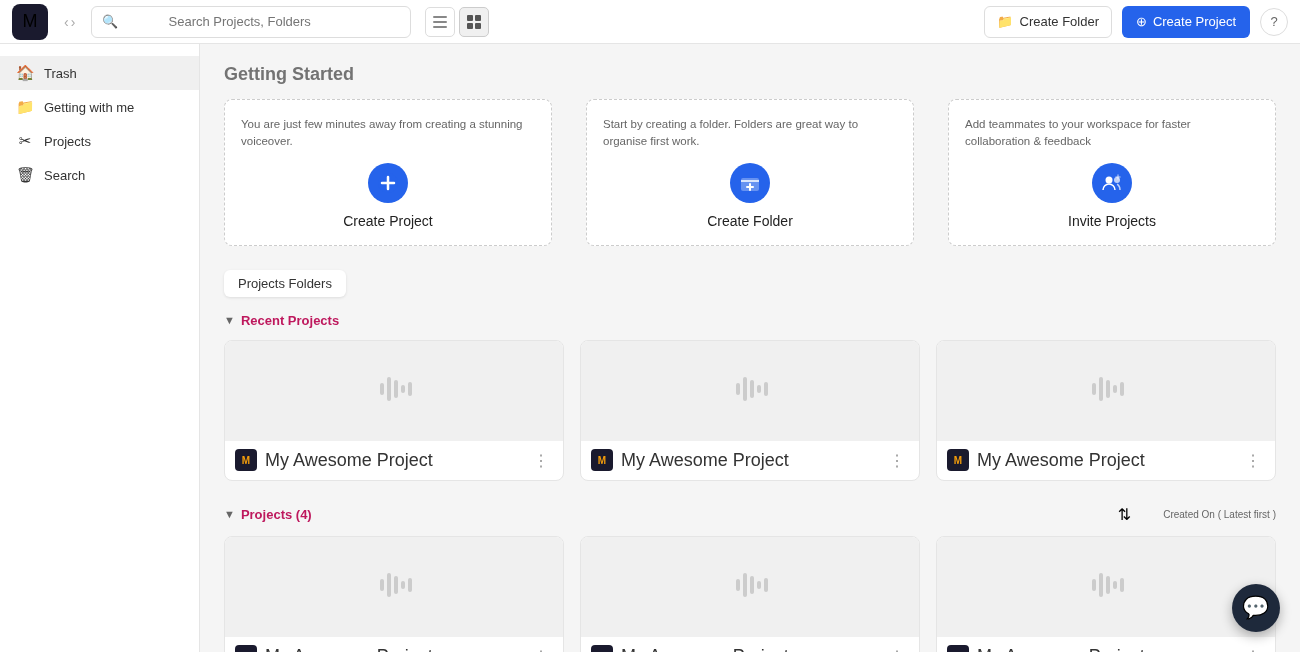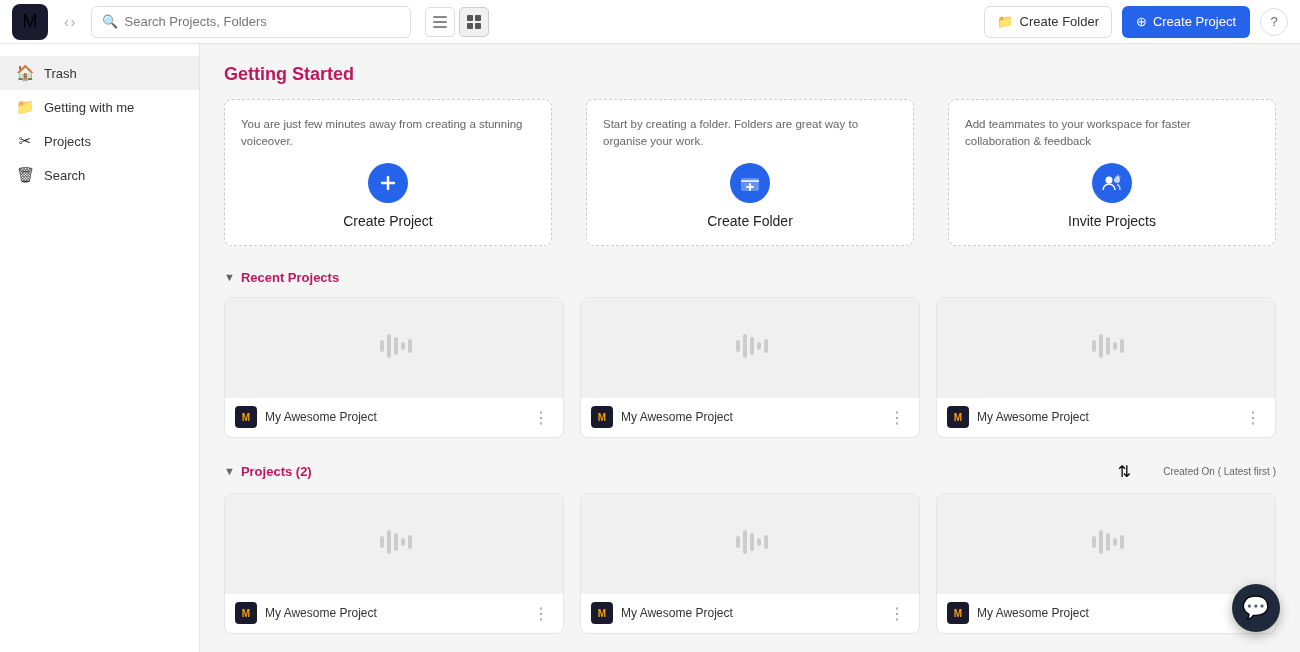--- a/index.html
+++ b/index.html
@@ -18,21 +18,21 @@
     #logo-icon { font-size: 18px; }
     #nav-arrows { display: flex; align-items: center; gap: 2px; margin: 0 6px; }
     #nav-arrows span { color: #aaa; font-size: 14px; cursor: pointer; }
     #search-bar {
       flex: 0 0 320px; display: flex; align-items: center;
       background: #fff; border: 1px solid #ddd; border-radius: 6px;
       padding: 0 10px; height: 32px; gap: 6px;
     }
     #search-icon-svg { color: #aaa; font-size: 13px; flex-shrink: 0; }
     #search-input {
-      border: none; outline: none; font-size: 13px; color: #ef4444; width: 100%; background: transparent;
+      border: none; outline: none; font-size: 13px; color: #ef4444; width: 100%; background: transparent; margin-left: 44px;
     }
     #view-toggle { display: flex; gap: 4px; margin-left: 4px; }
     .view-btn {
       width: 30px; height: 30px; border: 1px solid #ddd; background: #fff;
       border-radius: 5px; display: flex; align-items: center; justify-content: center;
       cursor: pointer; font-size: 13px; color: #666;
     }
     .view-btn.active { background: #f0f0f0; border-color: #ccc; }
     #topbar-spacer { flex: 1; }
     #create-folder-btn {
@@ -66,21 +66,21 @@
     .sidebar-icon { font-size: 15px; width: 18px; text-align: center; }
 
     #main {
       margin-top: 44px; margin-left: 200px; padding: 20px 24px;
       overflow-y: auto; flex: 1; height: calc(652px - 44px);
       background: #f5f5f5;
     }
 
     
     #getting-started { margin-bottom: 24px; }
-    #getting-started h2 { font-size: 18px; font-weight: 600; color: #be185d; margin-bottom: 14px; }
+    #getting-started h2 { font-size: 18px; font-weight: 600; color: #737373; margin-bottom: 14px; }
     #gs-cards { display: flex; gap: 34px; }
     .gs-card {
       flex: 1; background: #fff; border: 1px dashed #ccc; border-radius: 8px;
       padding: 16px; display: flex; flex-direction: column; align-items: center; text-align: center;
       cursor: pointer; min-height: 80px;
     }
     .gs-card-text { font-size: 11.5px; color: #666; line-height: 1.5; margin-bottom: 12px; align-self: flex-start; text-align: left; }
     .gs-card-icon-wrap {
       width: 40px; height: 40px; background: #2563eb; border-radius: 50%;
       display: flex; align-items: center; justify-content: center; margin-bottom: 10px; color: #fff; font-size: 18px;
@@ -116,21 +116,21 @@
     }
     .thumb-icon { color: #d0d0d0; }
     .thumb-icon svg { width: 48px; height: 48px; }
     .project-footer {
       display: flex; align-items: center; padding: 8px 10px; gap: 8px;
     }
     .project-logo {
       width: 22px; height: 22px; background: #1a1a2e; border-radius: 4px;
       display: flex; align-items: center; justify-content: center; font-size: 10px; color: #f59e0b; font-weight: 700;
     }
-    .project-name { font-size: 12px; color: #333; flex: 1; }
+    .project-name { font-size: 18px; color: #333; flex: 1; }
     .project-menu { font-size: 16px; color: #999; cursor: pointer; padding: 2px 4px; }
 
     
     #chat-bubble {
       position: fixed; bottom: 20px; right: 20px;
       width: 48px; height: 48px; background: #1e293b; border-radius: 50%;
       display: flex; align-items: center; justify-content: center;
       cursor: pointer; box-shadow: 0 4px 12px rgba(0,0,0,0.3);
     }
     #chat-bubble-icon { font-size: 22px; color: #fff; }
@@ -210,21 +210,21 @@
           <svg width="22" height="22" viewBox="0 0 22 22" fill="none">
             <circle cx="11" cy="11" r="10" fill="#2563eb"></circle>
             <line x1="11" y1="5" x2="11" y2="17" stroke="white" stroke-width="2.5" stroke-linecap="round"></line>
             <line x1="5" y1="11" x2="17" y2="11" stroke="white" stroke-width="2.5" stroke-linecap="round"></line>
           </svg>
         </div>
         <span class="gs-card-label">Create Project</span>
       </div>
 
       <div class="gs-card">
-        <p class="gs-card-text">Start by creating a folder. Folders are great way to organise your work.</p>
+        <p class="gs-card-text">Start by creating a folder. Folders are great way to organise first work.</p>
         <div class="gs-card-icon-wrap">
           <svg width="22" height="22" viewBox="0 0 22 22" fill="none">
             <rect x="2" y="6" width="18" height="13" rx="2" fill="#fff" opacity="0.3"></rect>
             <path d="M2 9h18" stroke="white" stroke-width="1.5"></path>
             <line x1="11" y1="12" x2="11" y2="18" stroke="white" stroke-width="2" stroke-linecap="round"></line>
             <line x1="8" y1="15" x2="14" y2="15" stroke="white" stroke-width="2" stroke-linecap="round"></line>
           </svg>
         </div>
         <span class="gs-card-label">Create Folder</span>
       </div>
@@ -240,20 +240,23 @@
             <line x1="17" y1="3" x2="17" y2="7" stroke="white" stroke-width="1.5" stroke-linecap="round" opacity="0.5"></line>
             <line x1="15" y1="5" x2="19" y2="5" stroke="white" stroke-width="1.5" stroke-linecap="round" opacity="0.5"></line>
           </svg>
         </div>
         <span class="gs-card-label">Invite Projects</span>
       </div>
 
     </div>
   </div>
 
+  <div id="tabs-area">
+    <button class="tab-btn active">Projects Folders</button>
+  </div>
 
   <div id="recent-projects-section">
     <div class="section-header">
       <span class="section-header-arrow">▼</span>
       <span class="section-header-title">Recent Projects</span>
     </div>
     <div class="projects-grid">
 
       <div class="project-card">
         <div class="project-thumb">
@@ -311,21 +314,21 @@
           <span class="project-menu">⋮</span>
         </div>
       </div>
 
     </div>
   </div>
 
   <div id="all-projects-section">
     <div class="section-header">
       <span class="section-header-arrow">▼</span>
-      <span class="section-header-title">Projects (2)</span>
+      <span class="section-header-title">Projects (4)</span>
       <div class="section-meta">
         <span>⇅</span>
         <span class="section-meta-text">Created On ( Latest first )</span>
       </div>
     </div>
     <div class="projects-grid">
 
       <div class="project-card">
         <div class="project-thumb">
           <div class="thumb-icon">

